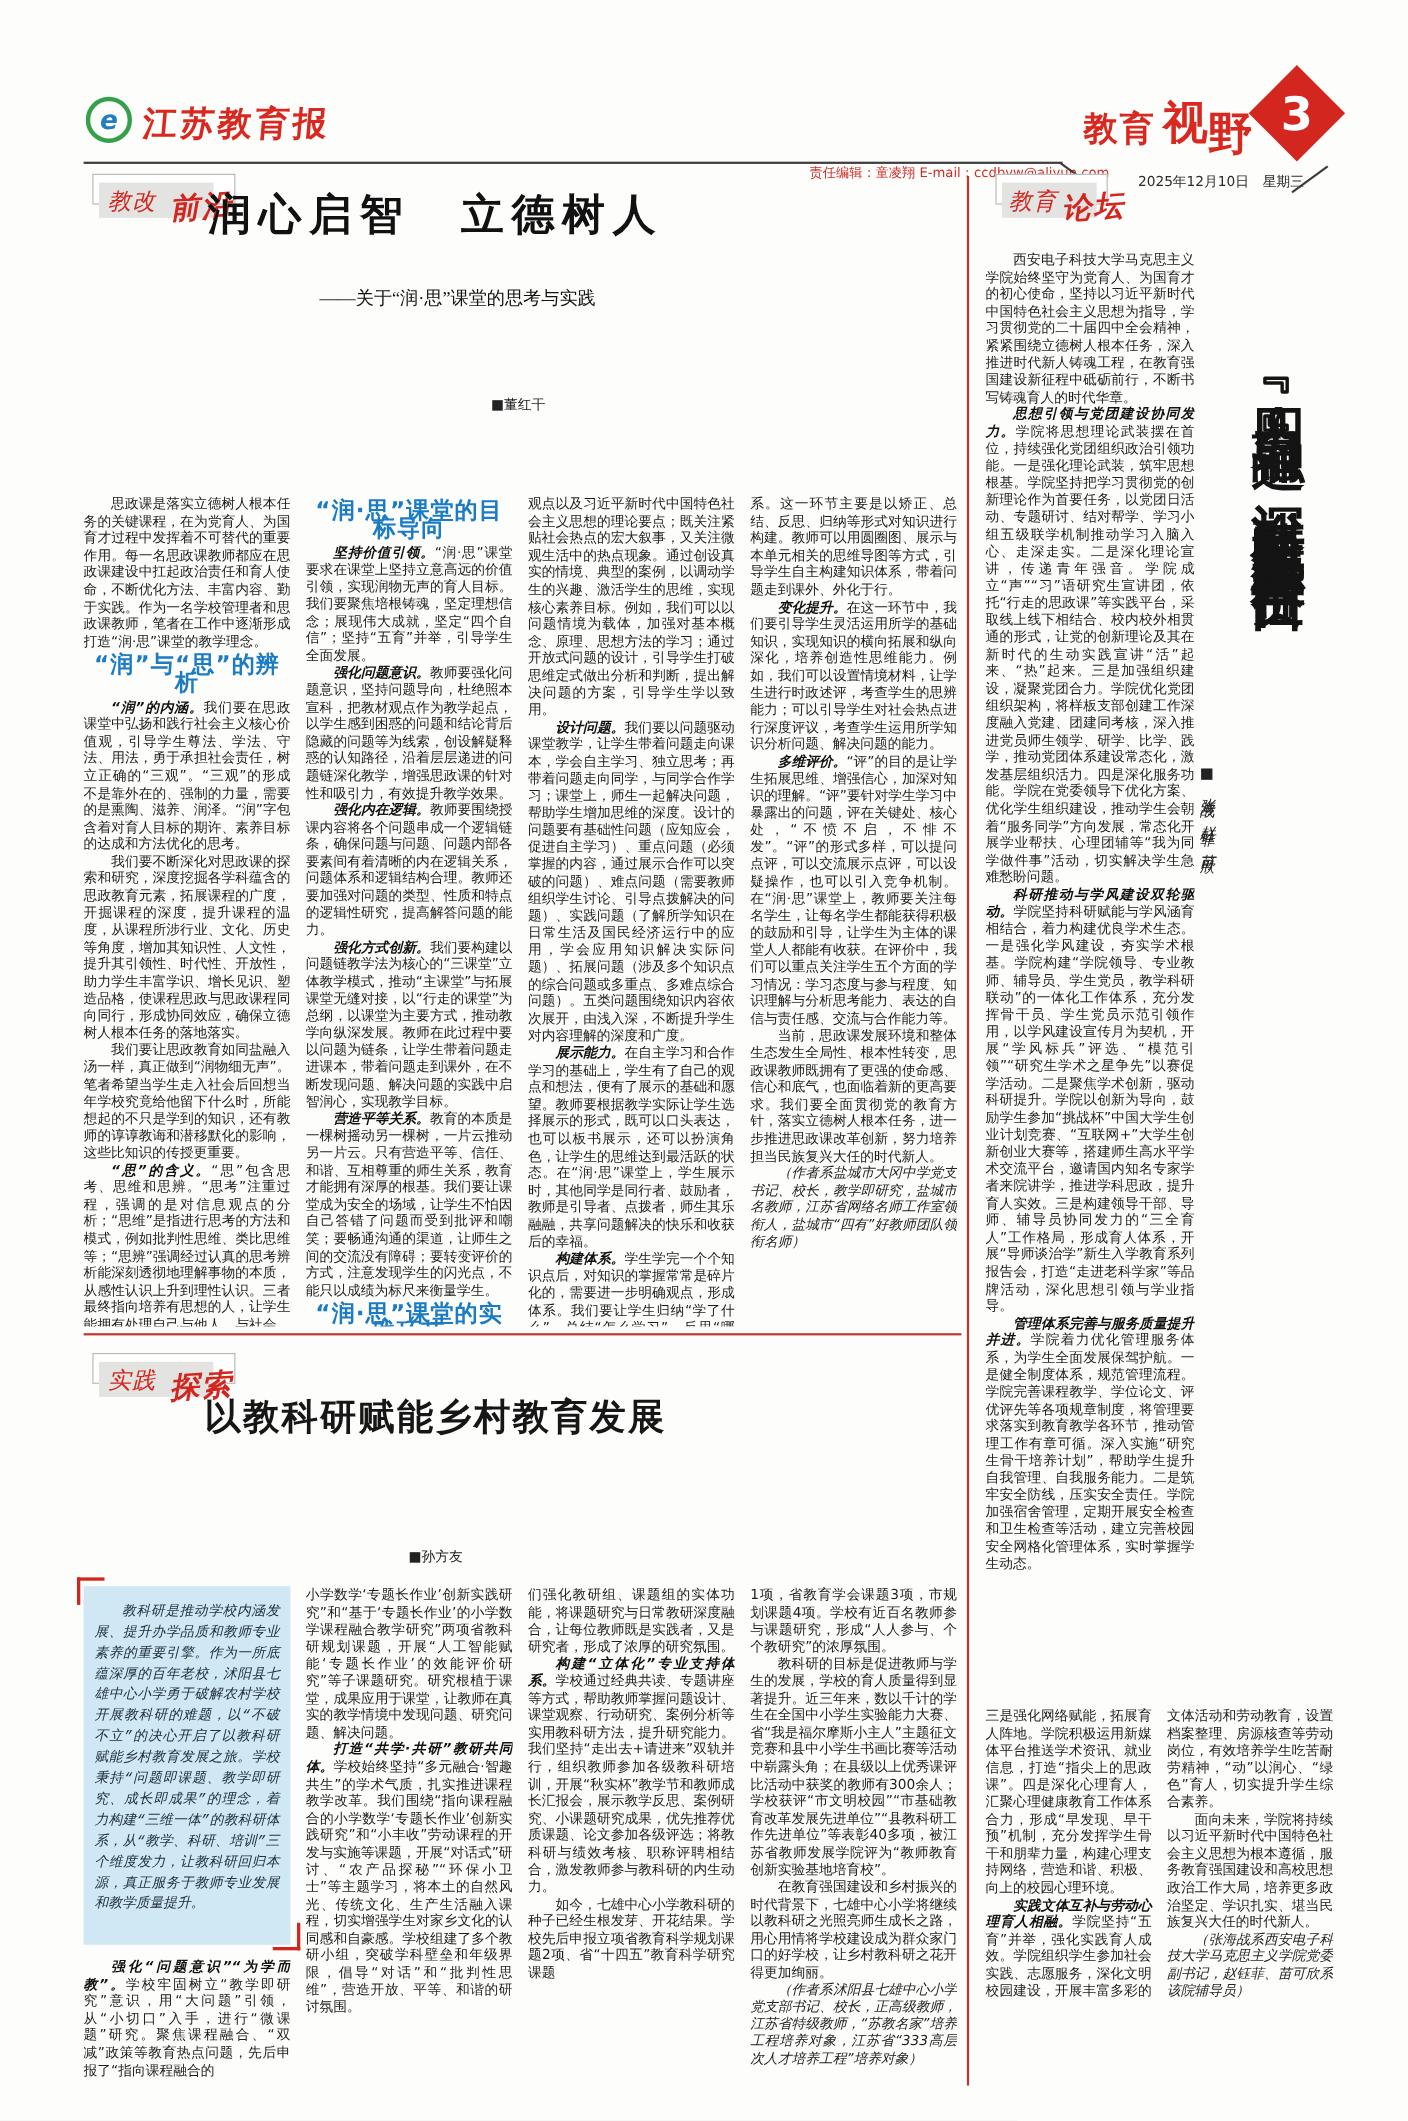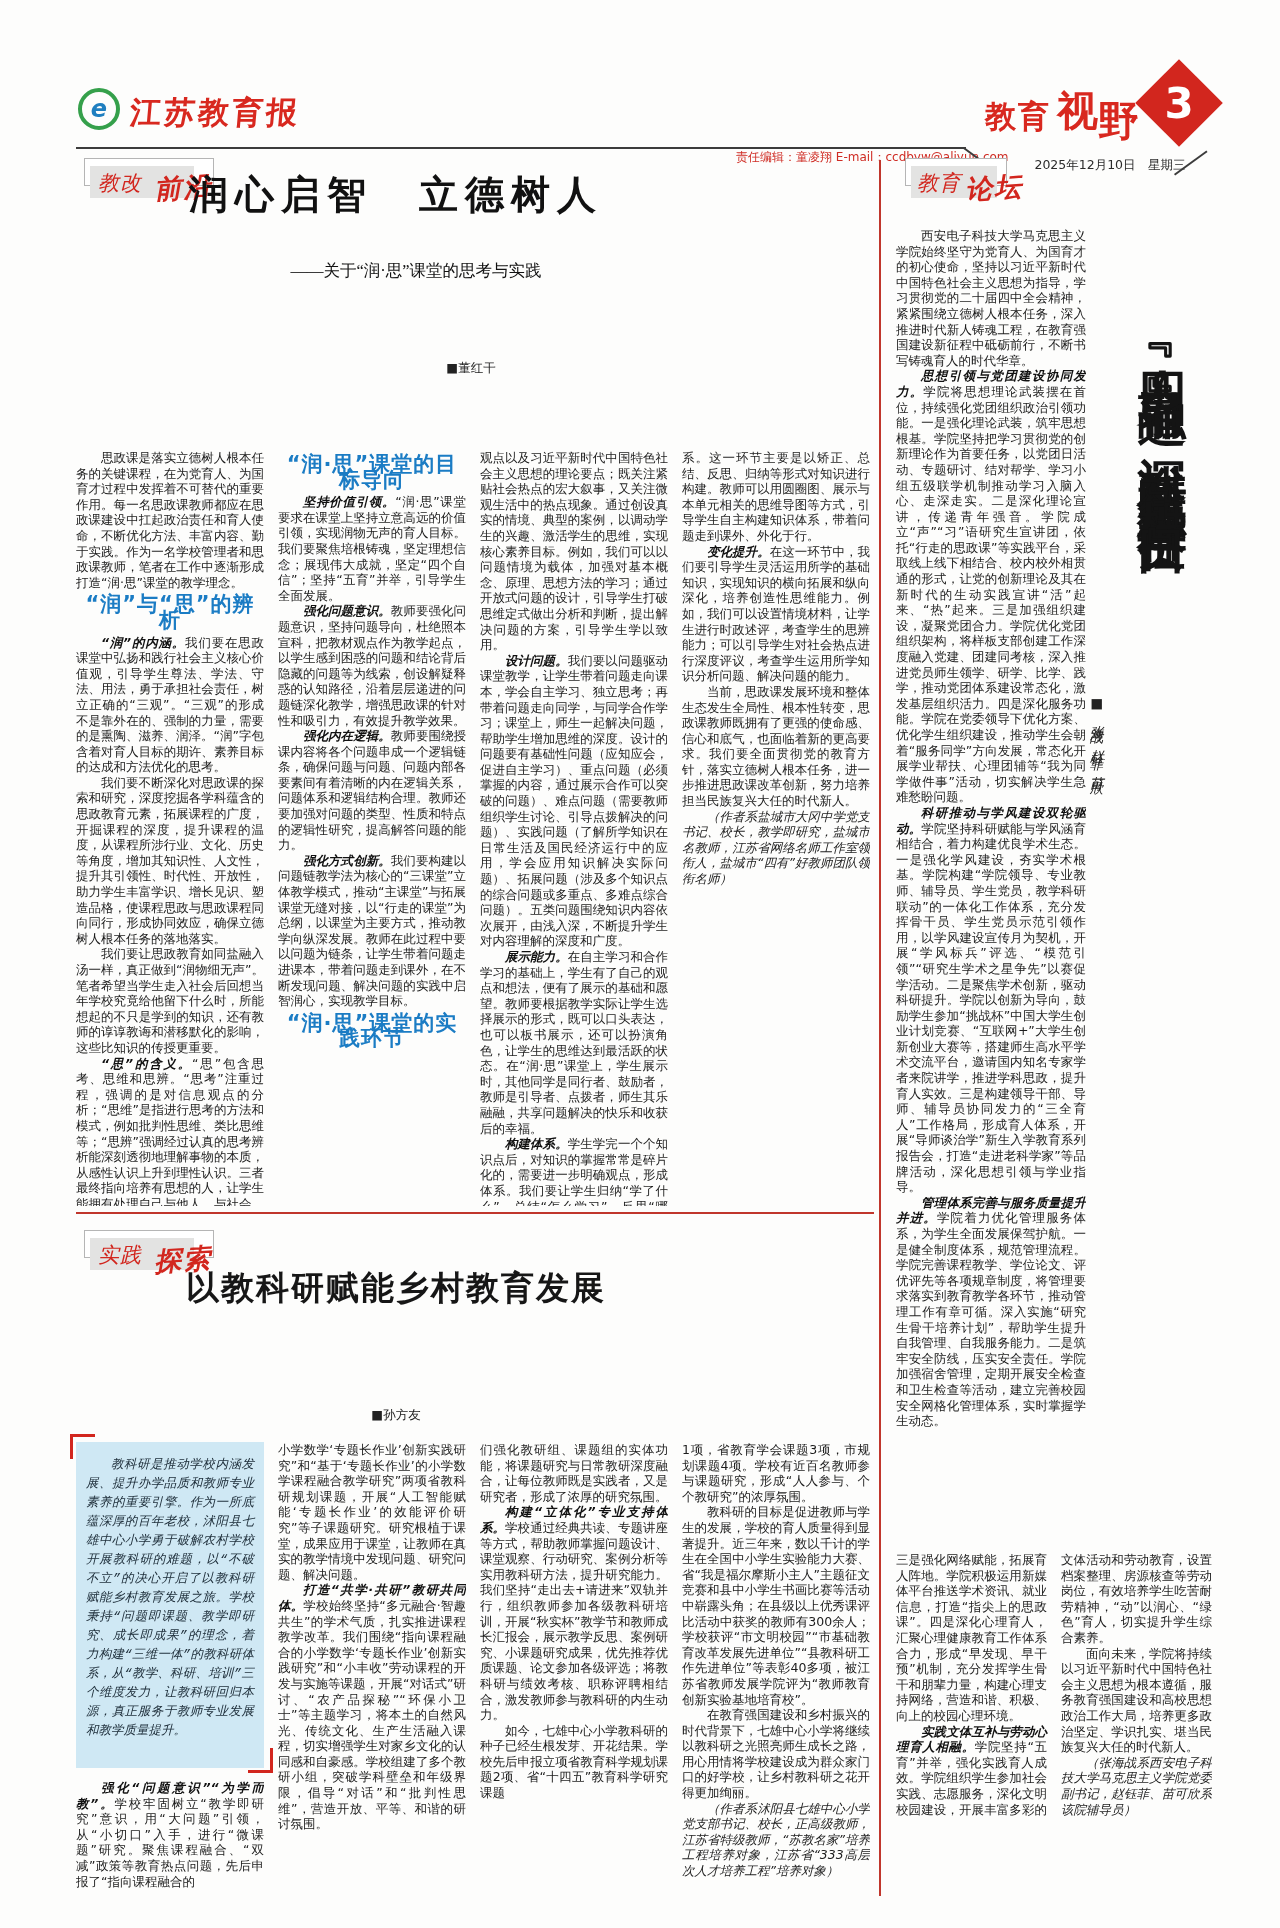--- a/index.html
+++ b/index.html
@@ -104,31 +104,33 @@
       <p>我们要不断深化对思政课的探索和研究，深度挖掘各学科蕴含的思政教育元素，拓展课程的广度，开掘课程的深度，提升课程的温度，从课程所涉行业、文化、历史等角度，增加其知识性、人文性，提升其引领性、时代性、开放性，助力学生丰富学识、增长见识、塑造品格，使课程思政与思政课程同向同行，形成协同效应，确保立德树人根本任务的落地落实。</p>
       <p>我们要让思政教育如同盐融入汤一样，真正做到“润物细无声”。笔者希望当学生走入社会后回想当年学校究竟给他留下什么时，所能想起的不只是学到的知识，还有教师的谆谆教诲和潜移默化的影响，这些比知识的传授更重要。</p>
       <p><span class="lead-in">“思”的含义。</span>“思”包含思考、思维和思辨。“思考”注重过程，强调的是对信息观点的分析；“思维”是指进行思考的方法和模式，例如批判性思维、类比思维等；“思辨”强调经过认真的思考辨析能深刻透彻地理解事物的本质，从感性认识上升到理性认识。三者最终指向培养有思想的人，让学生能拥有处理自己与他人、与社会、与自然关系的正确观点和方法。</p>
     </div>
   <div class="abs colbody a1col c2">
       <div class="subhead">“润·思”课堂的目标导向</div>
       <p><span class="lead-in">坚持价值引领。</span>“润·思”课堂要求在课堂上坚持立意高远的价值引领，实现润物无声的育人目标。我们要聚焦培根铸魂，坚定理想信念；展现伟大成就，坚定“四个自信”；坚持“五育”并举，引导学生全面发展。</p>
       <p><span class="lead-in">强化问题意识。</span>教师要强化问题意识，坚持问题导向，杜绝照本宣科，把教材观点作为教学起点，以学生感到困惑的问题和结论背后隐藏的问题等为线索，创设解疑释惑的认知路径，沿着层层递进的问题链深化教学，增强思政课的针对性和吸引力，有效提升教学效果。</p>
       <p><span class="lead-in">强化内在逻辑。</span>教师要围绕授课内容将各个问题串成一个逻辑链条，确保问题与问题、问题内部各要素间有着清晰的内在逻辑关系，问题体系和逻辑结构合理。教师还要加强对问题的类型、性质和特点的逻辑性研究，提高解答问题的能力。</p>
       <p><span class="lead-in">强化方式创新。</span>我们要构建以问题链教学法为核心的“三课堂”立体教学模式，推动“主课堂”与拓展课堂无缝对接，以“行走的课堂”为总纲，以课堂为主要方式，推动教学向纵深发展。教师在此过程中要以问题为链条，让学生带着问题走进课本，带着问题走到课外，在不断发现问题、解决问题的实践中启智润心，实现教学目标。</p>
+      <p><span class="lead-in">营造平等关系。</span>教育的本质是一棵树摇动另一棵树，一片云推动另一片云。只有营造平等、信任、和谐、互相尊重的师生关系，教育才能拥有深厚的根基。我们要让课堂成为安全的场域，让学生不怕因自己答错了问题而受到批评和嘲笑；要畅通沟通的渠道，让师生之间的交流没有障碍；要转变评价的方式，注意发现学生的闪光点，不能只以成绩为标尺来衡量学生。</p>
       <div class="subhead">“润·思”课堂的实践环节</div>
     </div>
   <div class="abs colbody a1col c3">
       <p class="noind">观点以及习近平新时代中国特色社会主义思想的理论要点；既关注紧贴社会热点的宏大叙事，又关注微观生活中的热点现象。通过创设真实的情境、典型的案例，以调动学生的兴趣、激活学生的思维，实现核心素养目标。例如，我们可以以问题情境为载体，加强对基本概念、原理、思想方法的学习；通过开放式问题的设计，引导学生打破思维定式做出分析和判断，提出解决问题的方案，引导学生学以致用。</p>
       <p><span class="lead-in">设计问题。</span>我们要以问题驱动课堂教学，让学生带着问题走向课本，学会自主学习、独立思考；再带着问题走向同学，与同学合作学习；课堂上，师生一起解决问题，帮助学生增加思维的深度。设计的问题要有基础性问题（应知应会，促进自主学习）、重点问题（必须掌握的内容，通过展示合作可以突破的问题）、难点问题（需要教师组织学生讨论、引导点拨解决的问题）、实践问题（了解所学知识在日常生活及国民经济运行中的应用，学会应用知识解决实际问题）、拓展问题（涉及多个知识点的综合问题或多重点、多难点综合问题）。五类问题围绕知识内容依次展开，由浅入深，不断提升学生对内容理解的深度和广度。</p>
       <p><span class="lead-in">展示能力。</span>在自主学习和合作学习的基础上，学生有了自己的观点和想法，便有了展示的基础和愿望。教师要根据教学实际让学生选择展示的形式，既可以口头表达，也可以板书展示，还可以扮演角色，让学生的思维达到最活跃的状态。在“润·思”课堂上，学生展示时，其他同学是同行者、鼓励者，教师是引导者、点拨者，师生其乐融融，共享问题解决的快乐和收获后的幸福。</p>
       <p><span class="lead-in">构建体系。</span>学生学完一个个知识点后，对知识的掌握常常是碎片化的，需要进一步明确观点，形成体系。我们要让学生归纳“学了什么”，总结“怎么学习”，反思“哪些地方需要改进”，初步构建知识体</p>
     </div>
   <div class="abs colbody a1col c4">
       <p class="noind">系。这一环节主要是以矫正、总结、反思、归纳等形式对知识进行构建。教师可以用圆圈图、展示与本单元相关的思维导图等方式，引导学生自主构建知识体系，带着问题走到课外、外化于行。</p>
       <p><span class="lead-in">变化提升。</span>在这一环节中，我们要引导学生灵活运用所学的基础知识，实现知识的横向拓展和纵向深化，培养创造性思维能力。例如，我们可以设置情境材料，让学生进行时政述评，考查学生的思辨能力；可以引导学生对社会热点进行深度评议，考查学生运用所学知识分析问题、解决问题的能力。</p>
+      <p><span class="lead-in">多维评价。</span>“评”的目的是让学生拓展思维、增强信心，加深对知识的理解。“评”要针对学生学习中暴露出的问题，评在关键处、核心处，“不愤不启，不悱不发”。“评”的形式多样，可以提问点评，可以交流展示点评，可以设疑操作，也可以引入竞争机制。在“润·思”课堂上，教师要关注每名学生，让每名学生都能获得积极的鼓励和引导，让学生为主体的课堂人人都能有收获。在评价中，我们可以重点关注学生五个方面的学习情况：学习态度与参与程度、知识理解与分析思考能力、表达的自信与责任感、交流与合作能力等。</p>
       <p>当前，思政课发展环境和整体生态发生全局性、根本性转变，思政课教师既拥有了更强的使命感、信心和底气，也面临着新的更高要求。我们要全面贯彻党的教育方针，落实立德树人根本任务，进一步推进思政课改革创新，努力培养担当民族复兴大任的时代新人。</p>
       <p class="bio">（作者系盐城市大冈中学党支书记、校长，教学即研究，盐城市名教师，江苏省网络名师工作室领衔人，盐城市“四有”好教师团队领衔名师）</p>
     </div>
 
   <div class="abs rule-red"></div>
   <div class="abs badge" style="left:84px;top:1228px;">
     <span class="frame"></span>
     <span class="fill"></span>
     <span class="w1">实践</span>
     <span class="w2">探索</span>

